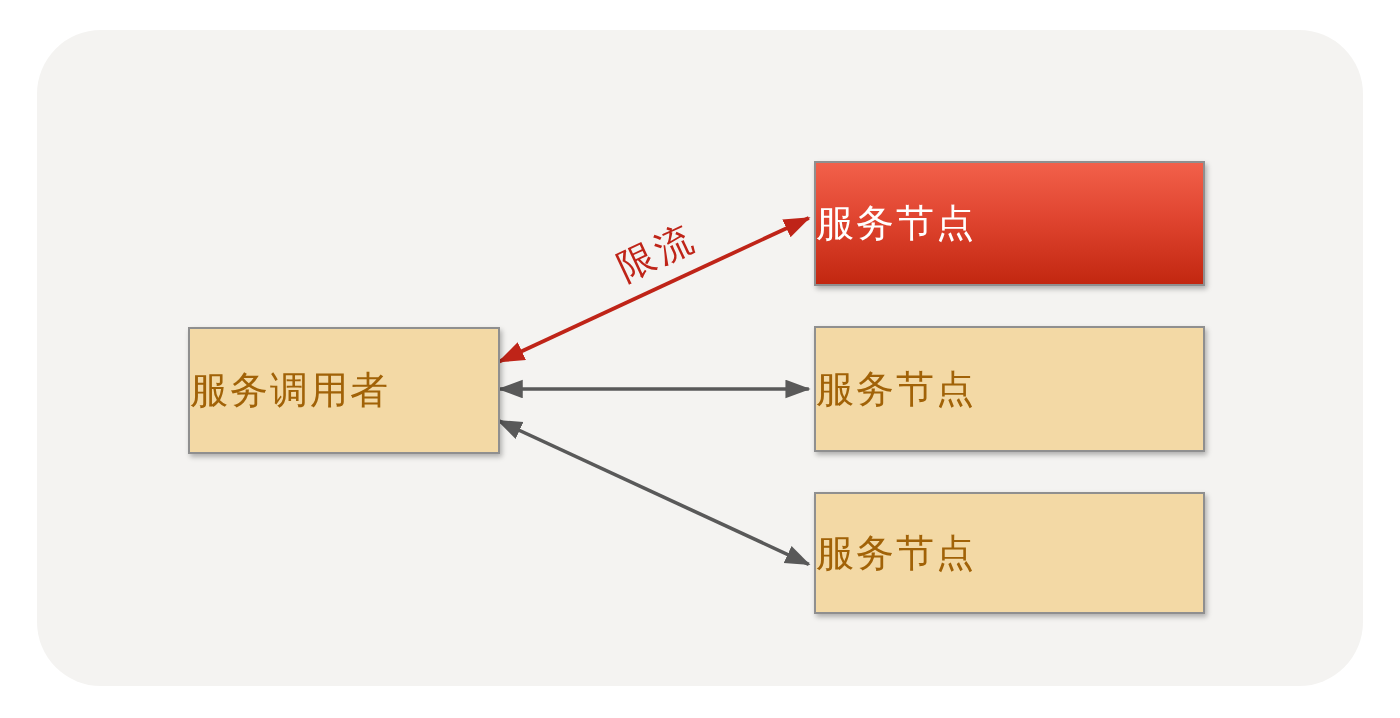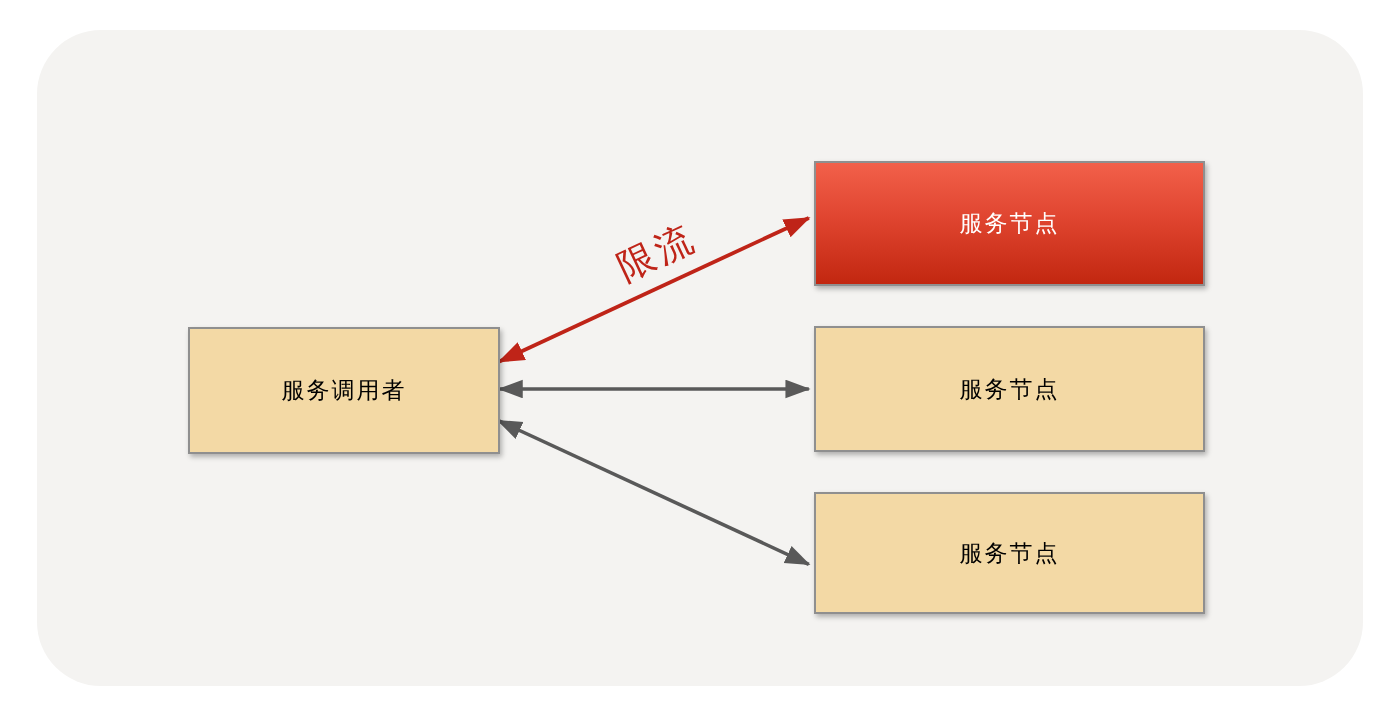--- a/index.html
+++ b/index.html
@@ -13,29 +13,29 @@
     position: absolute;
     left: 37px; top: 30px;
     width: 1326px; height: 656px;
     background: #f4f3f1;
     border-radius: 64px;
   }
   .box {
     position: absolute;
     display: flex;
     align-items: center;
-    justify-content: center;
-    font-size: 23px;
+    justify-content: flex-start;
+    font-size: 38px;
     letter-spacing: 2px;
     border: 2px solid #8f8f8f;
     box-shadow: 2px 3px 5px rgba(0,0,0,0.28);
   }
   .box.tan {
     background: #f3d9a5;
-    color: #000000;
+    color: #a16207;
   }
   .box.red {
     background: linear-gradient(180deg, #f2604a 0%, #e04530 45%, #c22710 100%);
     color: #ffffff;
   }
   .caller   { left: 151px; top: 297px; width: 312px; height: 127px; }
   .node-1   { left: 777px; top: 131px; width: 391px; height: 125px; }
   .node-2   { left: 777px; top: 296px; width: 391px; height: 126px; }
   .node-3   { left: 777px; top: 462px; width: 391px; height: 122px; }
   .edge-label {

